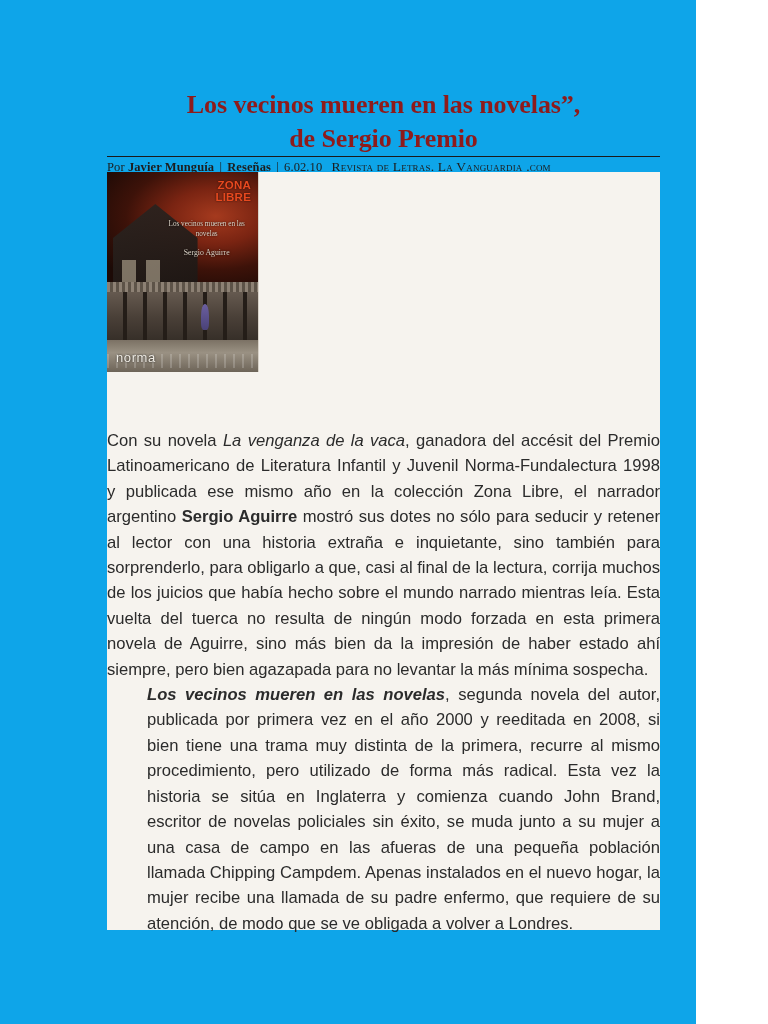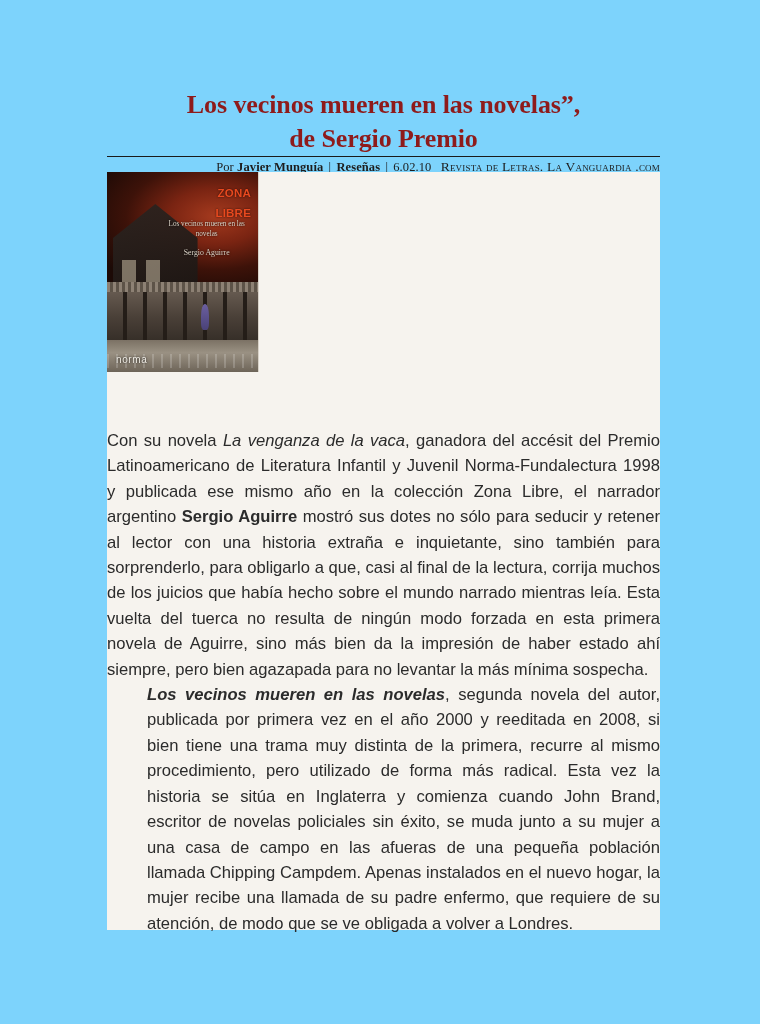--- a/index.html
+++ b/index.html
@@ -7,23 +7,23 @@
     margin: 0;
     padding: 0;
     width: 768px;
     height: 1024px;
     background: #ffffff;
     font-family: "Liberation Serif", "DejaVu Serif", serif;
   }
 
   .page {
     position: relative;
-    width: 760px;
+    width: 696px;
     height: 1024px;
-    background: #7dd3fc;
+    background: #0ea5e9;
     overflow: hidden;
   }
 
   
   .title-block {
     position: absolute;
     left: 107px;
     top: 88px;
     width: 553px;
   }
@@ -50,21 +50,20 @@
     border-top: 1.6px solid #1a1a1a;
     padding-top: 2px;
   }
   .byline {
     font-family: "Liberation Serif", "DejaVu Serif", serif;
     font-size: 12.5px;
     line-height: 15px;
     color: #1d1d1d;
     white-space: nowrap;
     letter-spacing: 0.1px;
-    text-align: right;
   }
   .byline .lead { font-weight: normal; }
   .byline .author { font-weight: bold; }
   .byline .sep { font-weight: normal; padding: 0 2px; }
   .byline .section { font-weight: bold; }
   .byline .date { font-weight: normal; }
   .byline .source {
     font-variant: small-caps;
     font-size: 13.5px;
     letter-spacing: 0.2px;
@@ -151,40 +150,40 @@
     right: 7px; top: 8px;
     color: #e8491f;
     font-family: "Liberation Sans", "DejaVu Sans", sans-serif;
     font-weight: bold;
     font-size: 11.5px;
     line-height: 11.5px;
     letter-spacing: 0.2px;
     text-align: right;
     text-shadow: 0 0 2px rgba(0,0,0,.75);
   }
-  .cover-zona span { display: block; margin-top: 8px; }
+  .cover-zona span { display: block; }
   .cover-titlebox {
     position: absolute;
     left: 36%; top: 24%;
     width: 60%;
     text-align: center;
     color: #ddd5c8;
     font-family: "Liberation Serif", "DejaVu Serif", serif;
     font-size: 7.2px;
     line-height: 9.5px;
     text-shadow: 0 0 2px rgba(0,0,0,.9);
   }
   .cover-titlebox .ct-title { display: block; }
   .cover-titlebox .ct-author { display: block; margin-top: 9px; font-size: 7.8px; }
   .cover-norma {
     position: absolute;
     left: 9px; bottom: 7px;
     color: #f0ece4;
     font-family: "Liberation Sans", "DejaVu Sans", sans-serif;
-    font-size: 10px;
+    font-size: 13px;
     letter-spacing: 0.6px;
     text-shadow: 0 0 2px rgba(0,0,0,.85);
   }
 
   
   .caption {
     position: absolute;
     left: 152px;
     top: 183px;
     width: 401px;

